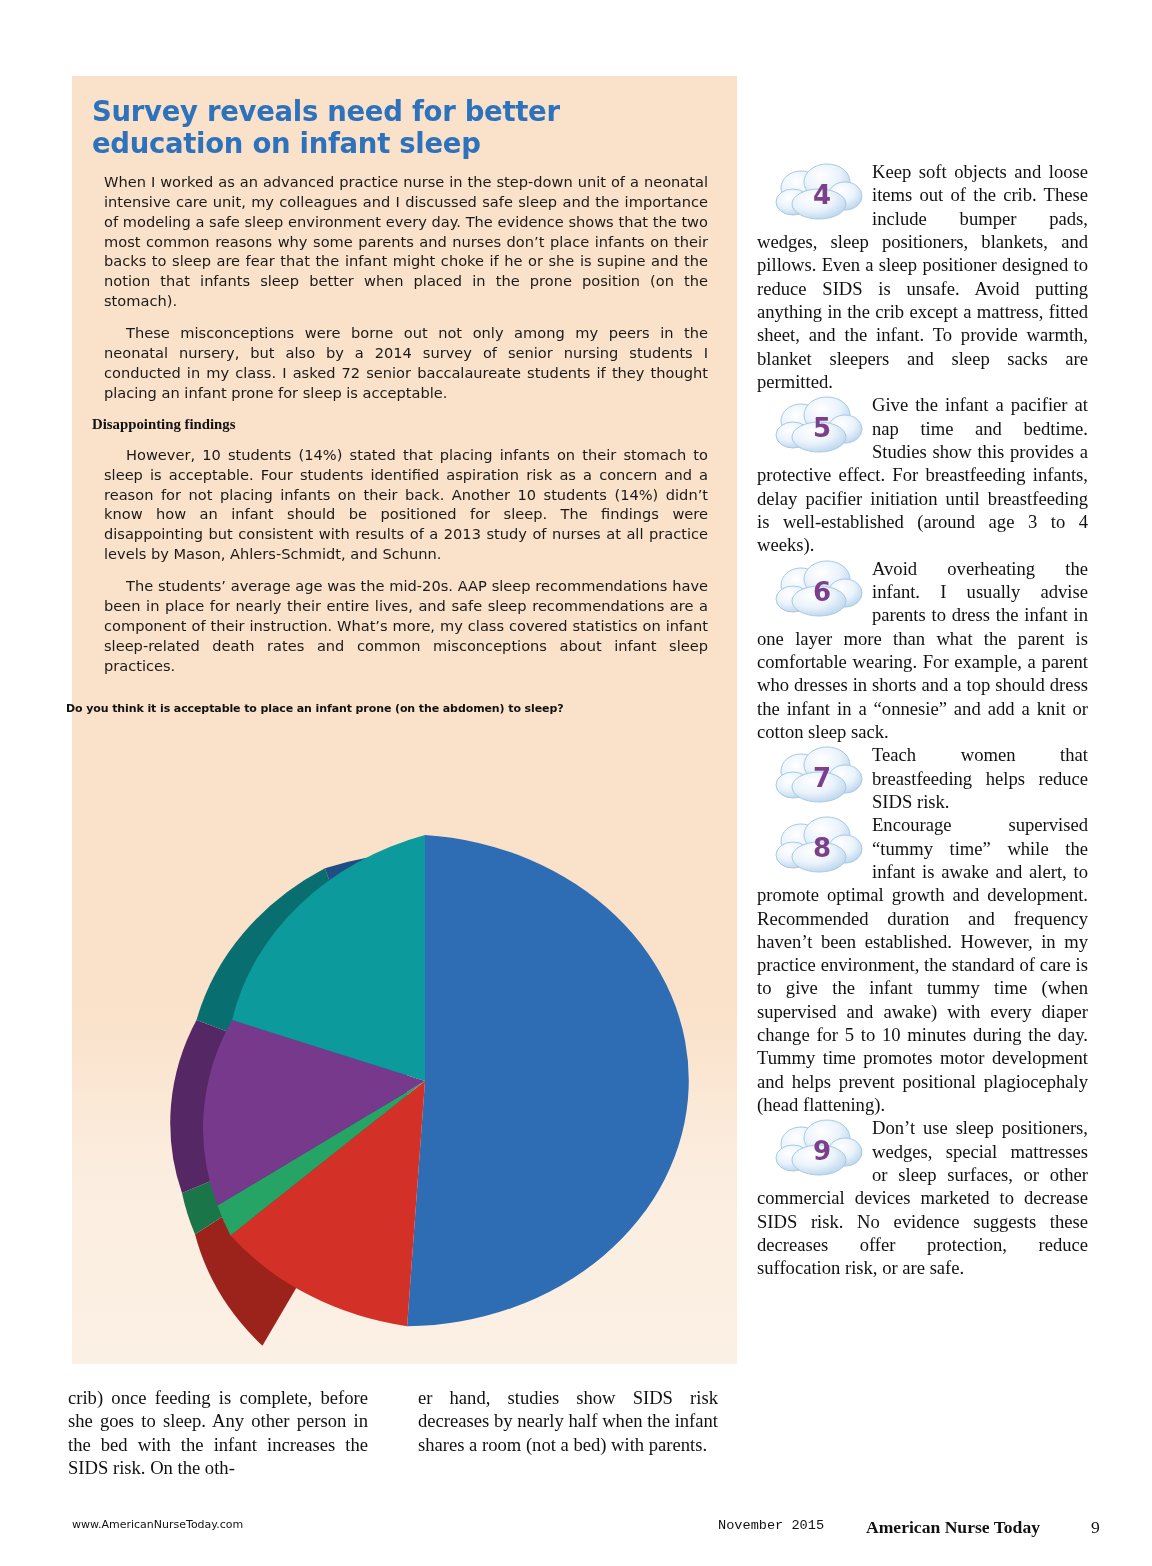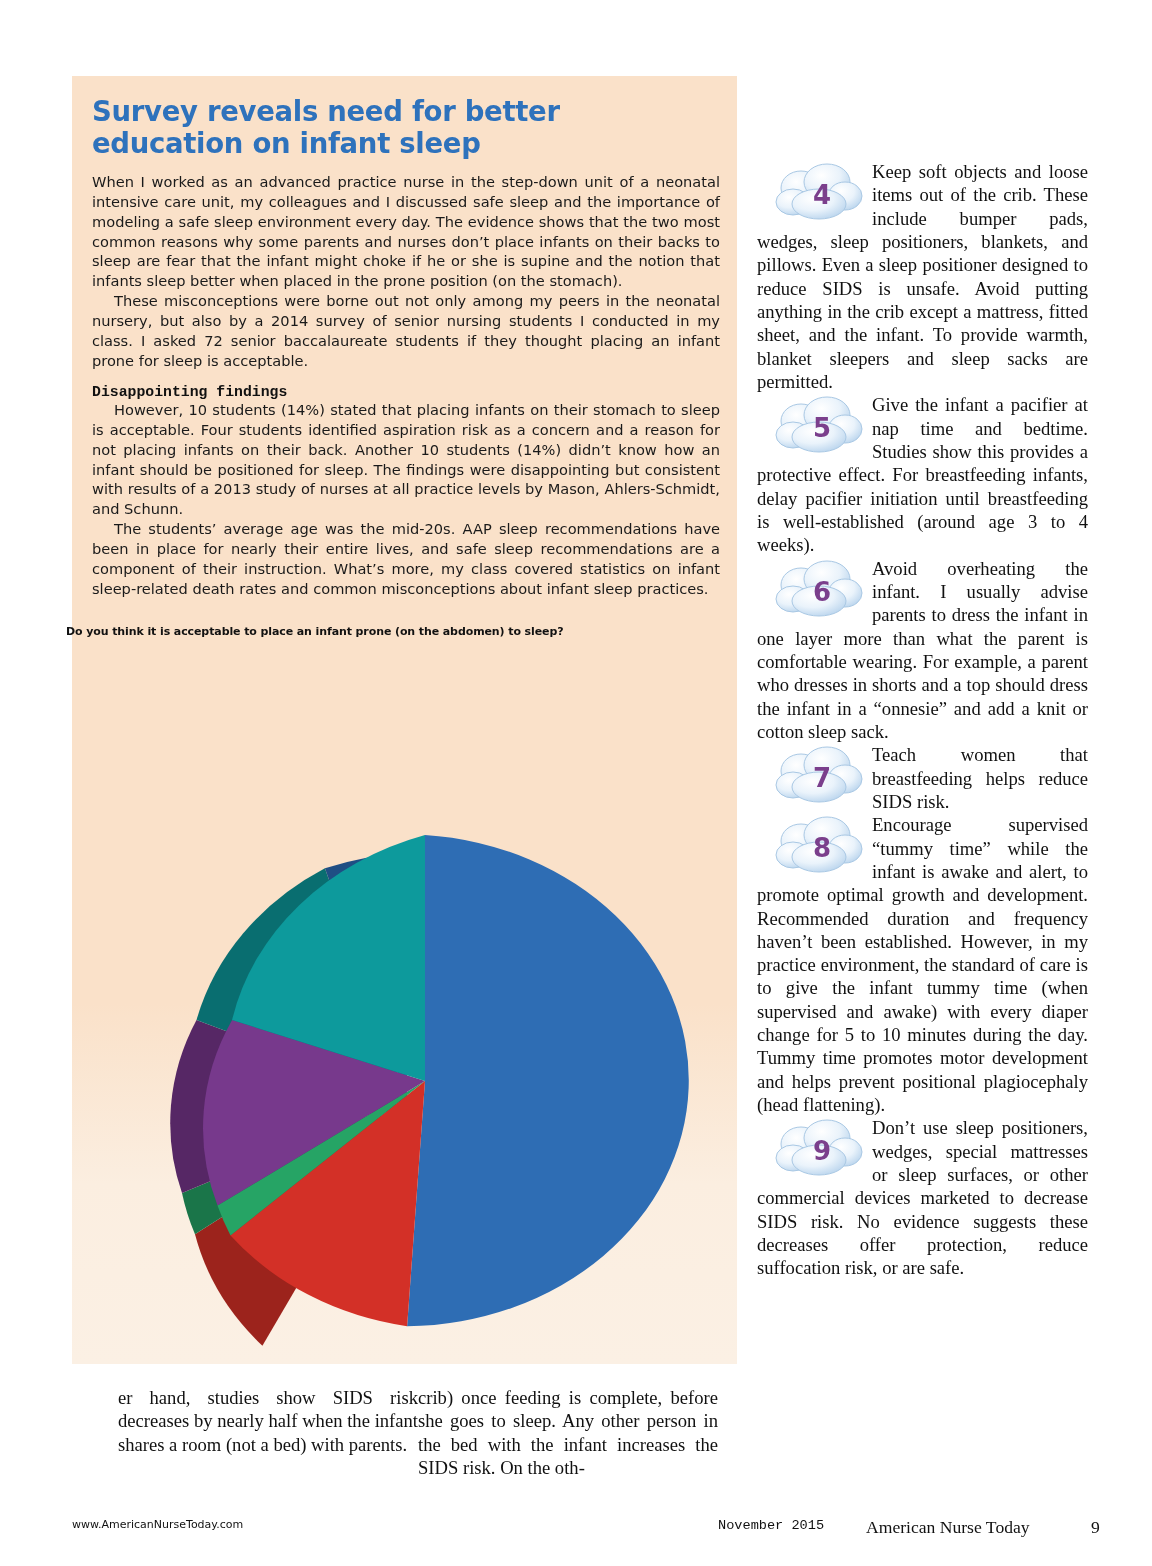--- a/index.html
+++ b/index.html
@@ -31,24 +31,24 @@
   }
   .sans-body{
     font-family:"DejaVu Sans", sans-serif;
     color:#1a1a1a;
     font-size:14.6px;
     line-height:1.365;
     text-align:justify;
     width:628px;
     margin:0;
   }
-  .sans-body p{margin:0;}
+  .sans-body p{margin:12px;}
   .sans-body p.ind{text-indent:22px;}
   .subhead{
-    font-family:Liberation Mono, monospace;
+    font-family:Liberation Serif, serif;
     font-weight:bold;
     color:#111;
     font-size:14.8px;
     margin:13px 0 0 0;
   }
   .chart-q{
     font-family:"DejaVu Sans", sans-serif;
     font-weight:bold;
     font-size:11px;
     color:#111;
@@ -90,21 +90,21 @@
   .f-url{
     position:absolute;left:72px;top:0;
     font-family:"DejaVu Sans", sans-serif;font-size:11px;color:#111;
   }
   .f-date{
     position:absolute;left:718px;top:0;
     font-family:Liberation Mono, monospace;font-size:13.6px;color:#111;
   }
   .f-mag{
     position:absolute;left:866px;top:-1px;
-    font-family:"Liberation Serif", serif;font-size:17.6px;color:#111;
+    font-family:"Liberation Serif", serif;font-size:17.6px;color:#111;font-weight:bold;
   }
   .f-pg{
     position:absolute;left:1091px;top:-1px;
     font-family:"Liberation Serif", serif;font-size:17.6px;color:#111;
   }
 </style>
 </head>
 <body>
 
 <div class="page">
@@ -270,24 +270,24 @@
           </g>
           <text x="51" y="42" text-anchor="middle" font-family="DejaVu Sans, sans-serif" font-weight="bold" font-size="26" fill="#7b3f8c">9</text>
         </svg>
       </span>
       <p>Don’t use sleep positioners, wedges, special mattresses or sleep surfaces, or other commercial devices marketed to decrease SIDS risk. No evidence suggests these decreases offer protection, reduce suffocation risk, or are safe.</p>
     </div>
 
   </div>
 
   <div class="bottom">
-    <div class="bcol right">
+    <div class="bcol">
+      <p>crib) once feeding is complete, before she goes to sleep. Any other person in the bed with the infant increases the SIDS risk. On the oth-</p>
+    </div><div class="bcol right">
       <p>er hand, studies show SIDS risk decreases by nearly half when the infant shares a room (not a bed) with parents.</p>
-    </div><div class="bcol">
-      <p>crib) once feeding is complete, before she goes to sleep. Any other person in the bed with the infant increases the SIDS risk. On the oth-</p>
     </div>
   </div>
 
   <div class="footer">
     <span class="f-url">www.AmericanNurseToday.com</span>
     <span class="f-date">November 2015</span>
     <span class="f-mag">American Nurse Today</span>
     <span class="f-pg">9</span>
   </div>
 

